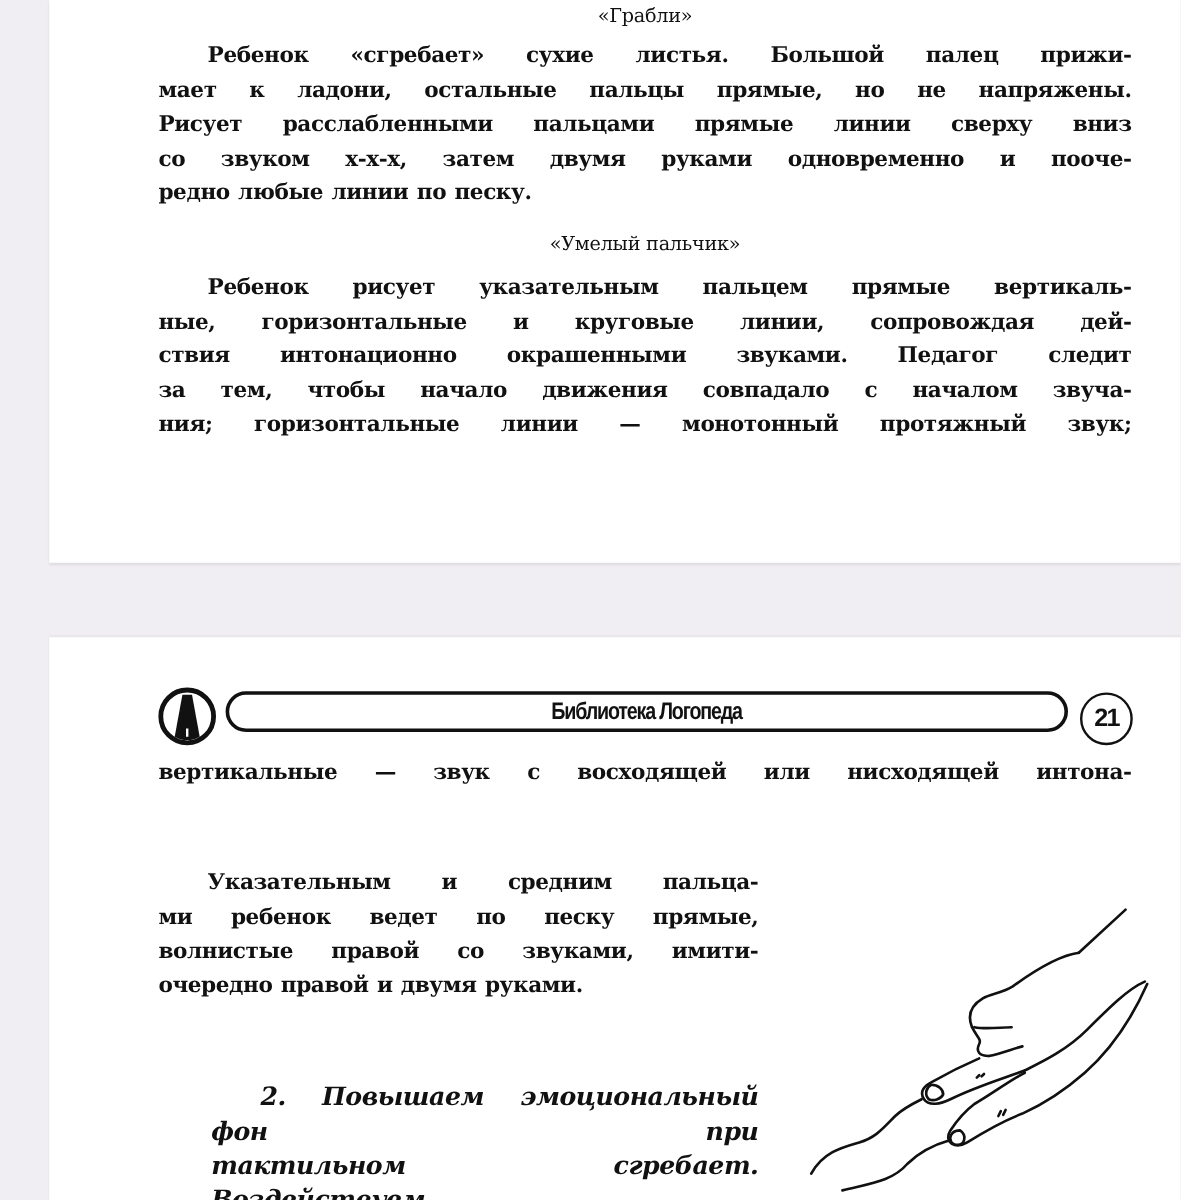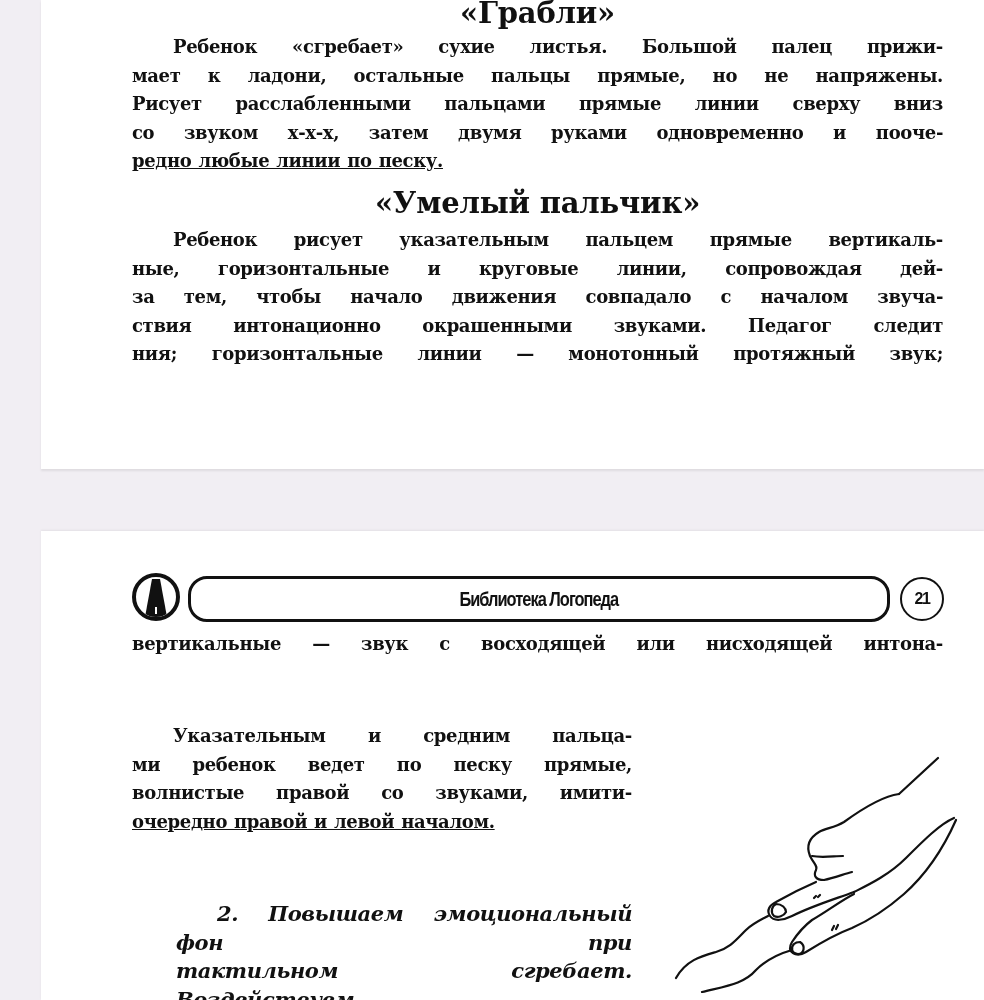--- a/index.html
+++ b/index.html
@@ -35,36 +35,36 @@
       height: 469px;
       box-shadow: 0 -1px 2px rgba(0,0,0,0.06);
     }
     .col {
       position: absolute;
       left: 91px;
       width: 811px;
     }
     .heading {
       text-align: center;
-      font-weight: bold;
-      font-size: 29px;
+      font-weight: normal;
+      font-size: 16px;
       line-height: 28px;
       letter-spacing: -0.2px;
     }
     .para {
       font-weight: bold;
       font-size: 18px;
       line-height: 28.6px;
       text-align: justify;
       text-align-last: justify;
       letter-spacing: -0.35px;
       word-spacing: 1px;
     }
     .para .ln { display: block; text-align: justify; text-align-last: justify; }
-    .para .ln.last { text-align-last: left; text-decoration: underline; }
+    .para .ln.last { text-align-last: left; }
     .para .ln.first { text-indent: 41px; }
 
     
     .running-header {
       position: absolute;
       left: 91px;
       top: 40px;
       width: 812px;
       height: 52px;
     }
@@ -78,21 +78,21 @@
       border-radius: 50%;
       overflow: hidden;
       background: #fff;
     }
     .logo-circle svg { position: absolute; left: 0; top: 0; }
     .banner {
       position: absolute;
       left: 56px;
       top: 5px;
       width: 702px;
-      height: 46px;
+      height: 34px;
       border: 3.5px solid #111;
       border-radius: 19px;
       display: flex;
       align-items: center;
       justify-content: center;
     }
     .banner-text {
       font-family: "Liberation Sans", "DejaVu Sans", sans-serif;
       font-weight: bold;
       font-size: 20px;
@@ -106,21 +106,21 @@
       top: 6px;
       width: 44px;
       height: 44px;
       border: 2.5px solid #111;
       border-radius: 50%;
       display: flex;
       align-items: center;
       justify-content: center;
       font-family: "Liberation Sans", "DejaVu Sans", sans-serif;
       font-weight: bold;
-      font-size: 16px;
+      font-size: 21px;
       letter-spacing: -1.5px;
       color: #111;
     }
     .italic-para {
       font-style: italic;
       font-weight: bold;
       font-size: 21px;
       line-height: 28.6px;
       letter-spacing: -0.4px;
     }
@@ -151,22 +151,22 @@
         <span class="ln">со звуком х-х-х, затем двумя руками одновременно и пооче-</span>
         <span class="ln last">редно любые линии по песку.</span>
       </div>
     </div>
 
     <div class="col" style="top:189px;">
       <div class="heading">«Умелый пальчик»</div>
       <div class="para" style="margin-top:9px;">
         <span class="ln first">Ребенок рисует указательным пальцем прямые вертикаль-</span>
         <span class="ln">ные, горизонтальные и круговые линии, сопровождая дей-</span>
+        <span class="ln">ствия интонационно окрашенными звуками. Педагог следит</span>
         <span class="ln">за тем, чтобы начало движения совпадало с началом звуча-</span>
-        <span class="ln">ствия интонационно окрашенными звуками. Педагог следит</span>
         <span class="ln">ния; горизонтальные линии — монотонный протяжный звук;</span>
       </div>
     </div>
   </div>
 
   <div class="page page-2">
     <div class="running-header">
       <div class="logo-circle">
         <svg width="40" height="40" viewBox="0 0 40 40">
           <path d="M16 2 L24 2 L31 40 L9 40 Z" fill="#111"></path>
@@ -183,21 +183,21 @@
       <div class="para">
         <span class="ln">вертикальные — звук с восходящей или нисходящей интона-</span>
       </div>
     </div>
 
     <div class="col" style="top:173px; left:91px; width:500px;">
       <div class="para" style="margin-top:18px; width:500px;">
         <span class="ln first">Указательным и средним пальца-</span>
         <span class="ln">ми ребенок ведет по песку прямые,</span>
         <span class="ln">волнистые правой со звуками, имити-</span>
-        <span class="ln last">очередно правой и левой началом.</span>
+        <span class="ln last">очередно правой и двумя руками.</span>
       </div>
     </div>
 
     <div class="col" style="top:369px; left:91px; width:500px;">
       <div class="italic-para">
         <span class="ln first">2. Повышаем эмоциональный фон при</span>
         <span class="ln">тактильном сгребает. Воздействуем</span>
         <span class="ln last">на поверхности ладони и пальцев.</span>
       </div>
     </div>

